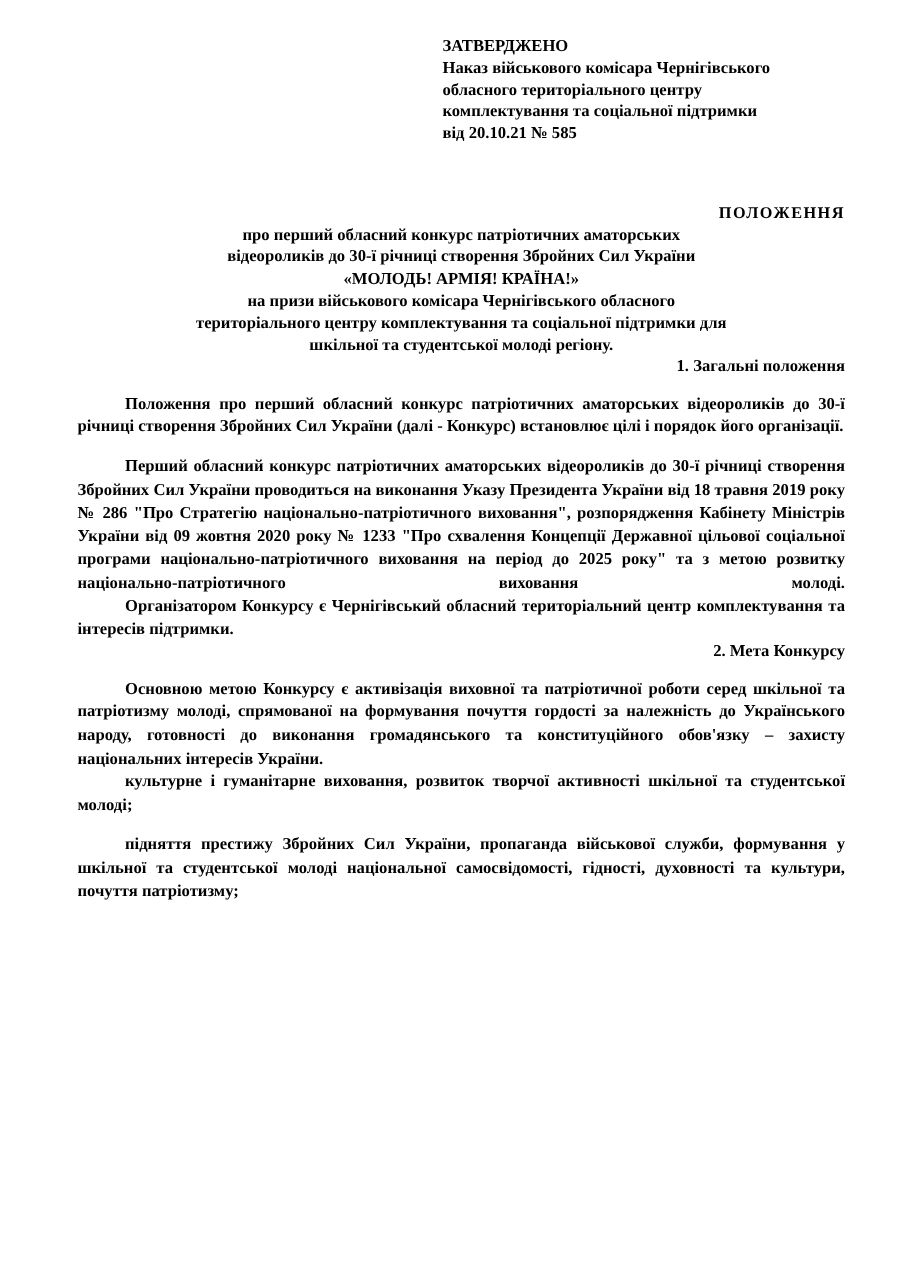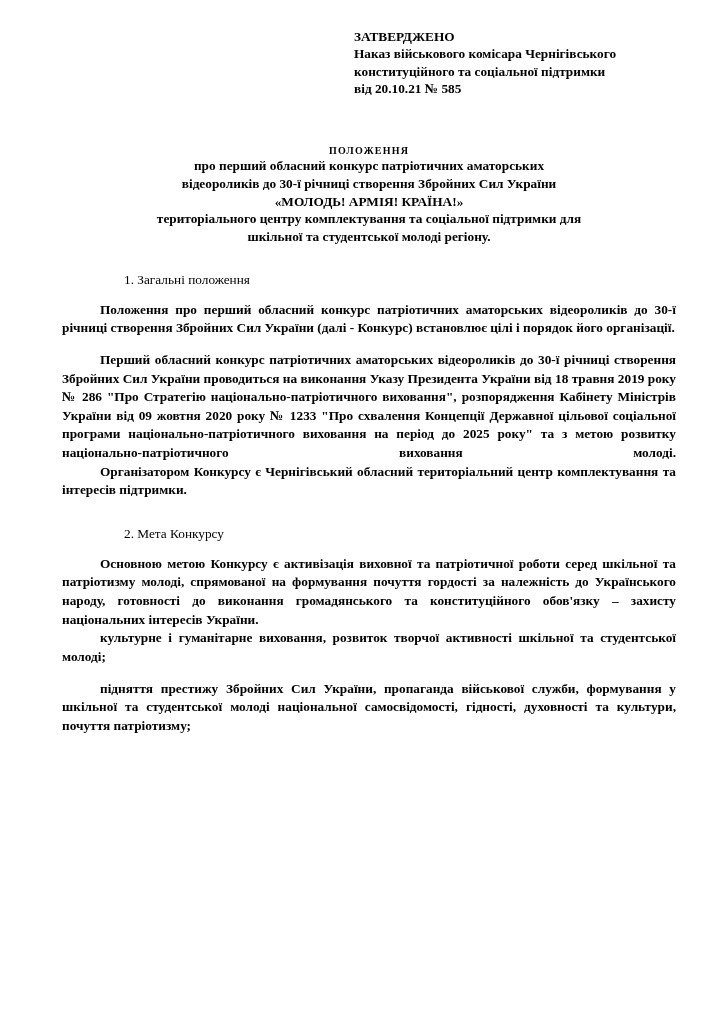--- a/index.html
+++ b/index.html
@@ -34,31 +34,32 @@
 
   .title-block {
     margin-top: 47px;
     text-align: center;
     font-weight: bold;
     font-size: 13.3px;
     line-height: 1.33;
   }
   .title-block .main-title {
     letter-spacing: 1.2px;
-    font-size: 10px;
+    font-size: 13px;
+    text-align: right;
   }
   .title-block .t-line {
     white-space: nowrap;
   }
 
   .section-head {
-    margin-top: 26px;
     margin-left: 62px;
-    font-weight: normal;
+    font-weight: bold;
     font-size: 13.3px;
+    text-align: right;
   }
 
   p.body-par {
     margin: 0;
     margin-top: 13px;
     font-size: 13.3px;
     line-height: 1.40;
     text-align: justify;
     text-indent: 38px;
     hyphens: none;
@@ -77,29 +78,31 @@
   }
 </style>
 </head>
 <body>
 
 <div class="page">
 
   <div class="approval">
     <div class="line">ЗАТВЕРДЖЕНО</div>
     <div class="line">Наказ військового комісара Чернігівського</div>
-    <div class="line">конституційного та соціальної підтримки</div>
+    <div class="line">обласного територіального центру</div>
+    <div class="line">комплектування та соціальної підтримки</div>
     <div class="line">від 20.10.21 № 585</div>
   </div>
 
   <div class="title-block">
     <div class="main-title">ПОЛОЖЕННЯ</div>
     <div class="t-line">про перший обласний конкурс патріотичних аматорських</div>
     <div class="t-line">відеороликів до 30-ї річниці створення Збройних Сил України</div>
     <div class="t-line">«МОЛОДЬ! АРМІЯ! КРАЇНА!»</div>
+    <div class="t-line">на призи військового комісара Чернігівського обласного</div>
     <div class="t-line">територіального центру комплектування та соціальної підтримки для</div>
     <div class="t-line">шкільної та студентської молоді регіону.</div>
   </div>
 
   <div class="section-head">1. Загальні положення</div>
   <p class="body-par after-head">Положення про перший обласний конкурс патріотичних аматорських відеороликів до 30-ї річниці створення Збройних Сил України (далі - Конкурс) встановлює цілі і порядок його організації.</p>
   <p class="body-par justify-last">Перший обласний конкурс патріотичних аматорських відеороликів до 30-ї річниці створення Збройних Сил України проводиться на виконання Указу Президента України від 18 травня 2019 року № 286 "Про Стратегію національно-патріотичного виховання", розпорядження Кабінету Міністрів України від 09 жовтня 2020 року № 1233 "Про схвалення Концепції Державної цільової соціальної програми національно-патріотичного виховання на період до 2025 року" та з метою розвитку національно-патріотичного виховання молоді.</p>
   <p class="body-par tight">Організатором Конкурсу є Чернігівський обласний територіальний центр комплектування та інтересів підтримки.</p>
 
   <div class="section-head">2. Мета Конкурсу</div>

